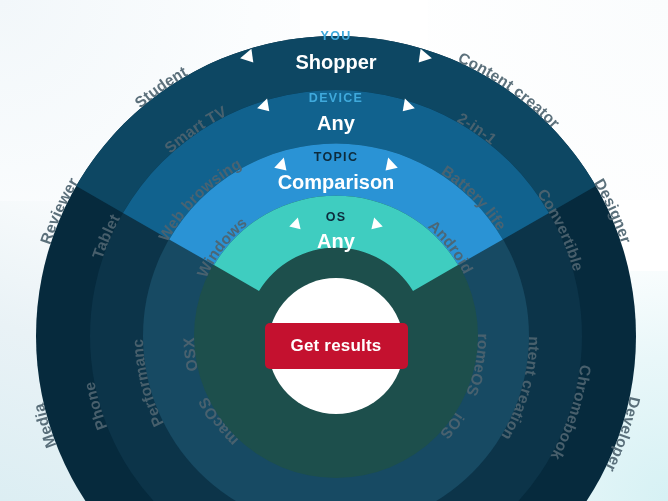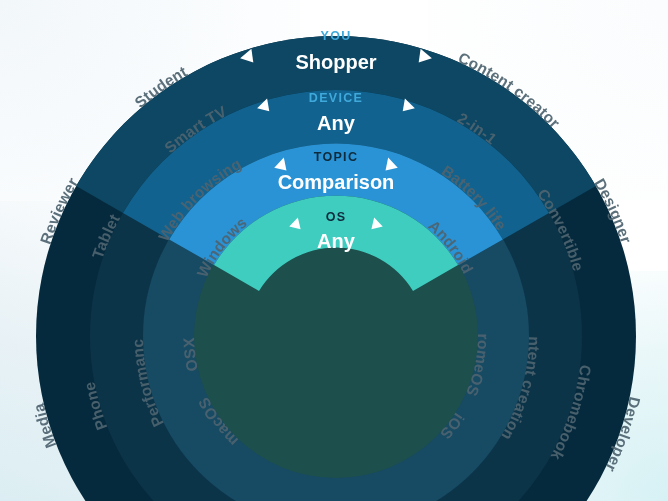--- a/index.html
+++ b/index.html
@@ -173,13 +173,16 @@
     <text class="sel-value" x="336" y="189" text-anchor="middle">Comparison</text>
     <polygon class="arrow" points="274,166 286,159 285,172" transform="rotate(-16 280 166)"></polygon>
     <polygon class="arrow" points="398,166 386,159 387,172" transform="rotate(16 392 166)"></polygon>
 
     <text class="cat-head" x="336" y="221" text-anchor="middle" fill="#0d2b3c">OS</text>
     <text class="sel-value" x="336" y="248" text-anchor="middle">Any</text>
     <polygon class="arrow" points="289,225 300,219 299,231" transform="rotate(-18 294 225)"></polygon>
     <polygon class="arrow" points="383,225 372,219 373,231" transform="rotate(18 378 225)"></polygon>
   </svg>
 
+  <div id="center-hub">
+    <button id="get-results">Get results</button>
+  </div>
 </div>
 
 </body></html>

